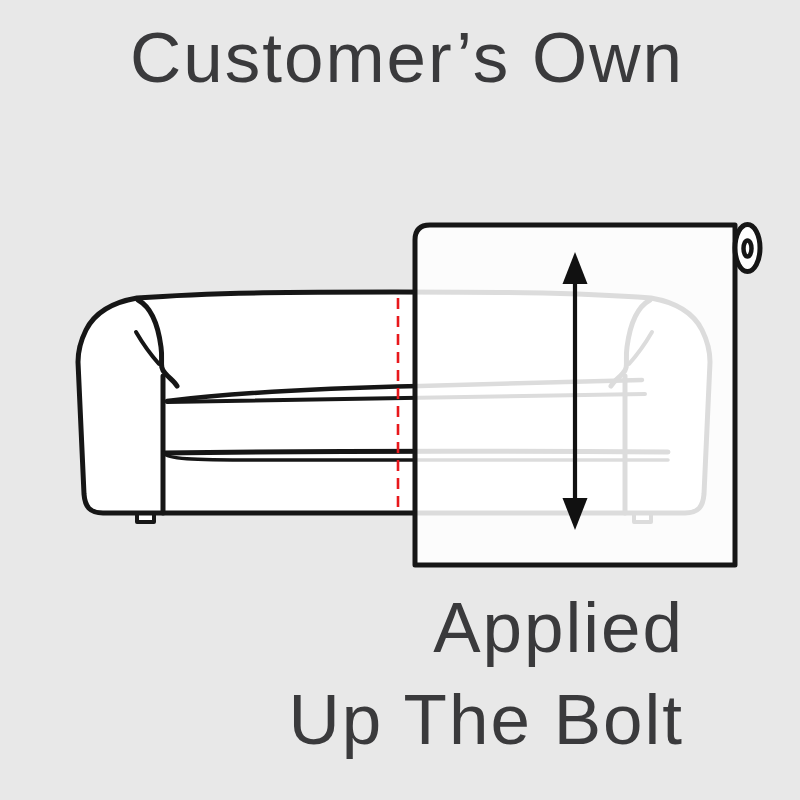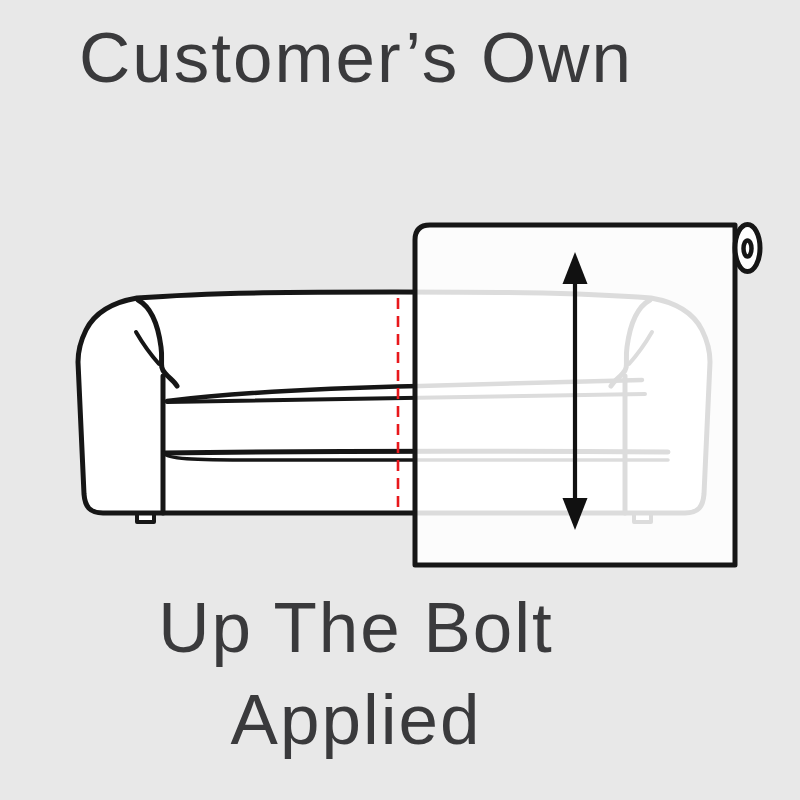--- a/index.html
+++ b/index.html
@@ -11,28 +11,27 @@
     height: 800px;
     position: relative;
     background: #e8e8e8;
     overflow: hidden;
     font-family: "Liberation Sans", sans-serif;
   }
   .label-block {
     position: absolute;
     left: 0;
     width: 684px;
-    text-align: center;
+    text-align: right;
     color: #3a3a3c;
     font-size: 71px;
     line-height: 92px;
     letter-spacing: 2px;
     font-weight: 400;
     white-space: nowrap;
-    margin-left: 14px;
   }
   .label-block.title { top: 12px; }
   .label-block.caption { top: 582px; }
   .illustration {
     position: absolute;
     inset: 0;
   }
 </style>
 </head>
 <body>
@@ -90,15 +89,15 @@
   <line stroke="#e8181c" stroke-width="2.6" stroke-dasharray="11 7" x1="398" y1="298" x2="398" y2="512"></line>
 
   <g fill="#111111">
     <line x1="575" y1="278" x2="575" y2="503" stroke="#111111" stroke-width="4.2"></line>
     <polygon points="575,252 562.5,284 587.5,284"></polygon>
     <polygon points="575,530 562.5,498 587.5,498"></polygon>
   </g>
 </svg>
 
 <div class="label-block caption">
+  <div>Applied</div>
   <div>Up The Bolt</div>
-  <div>Applied</div>
 </div>
 
 </body></html>

